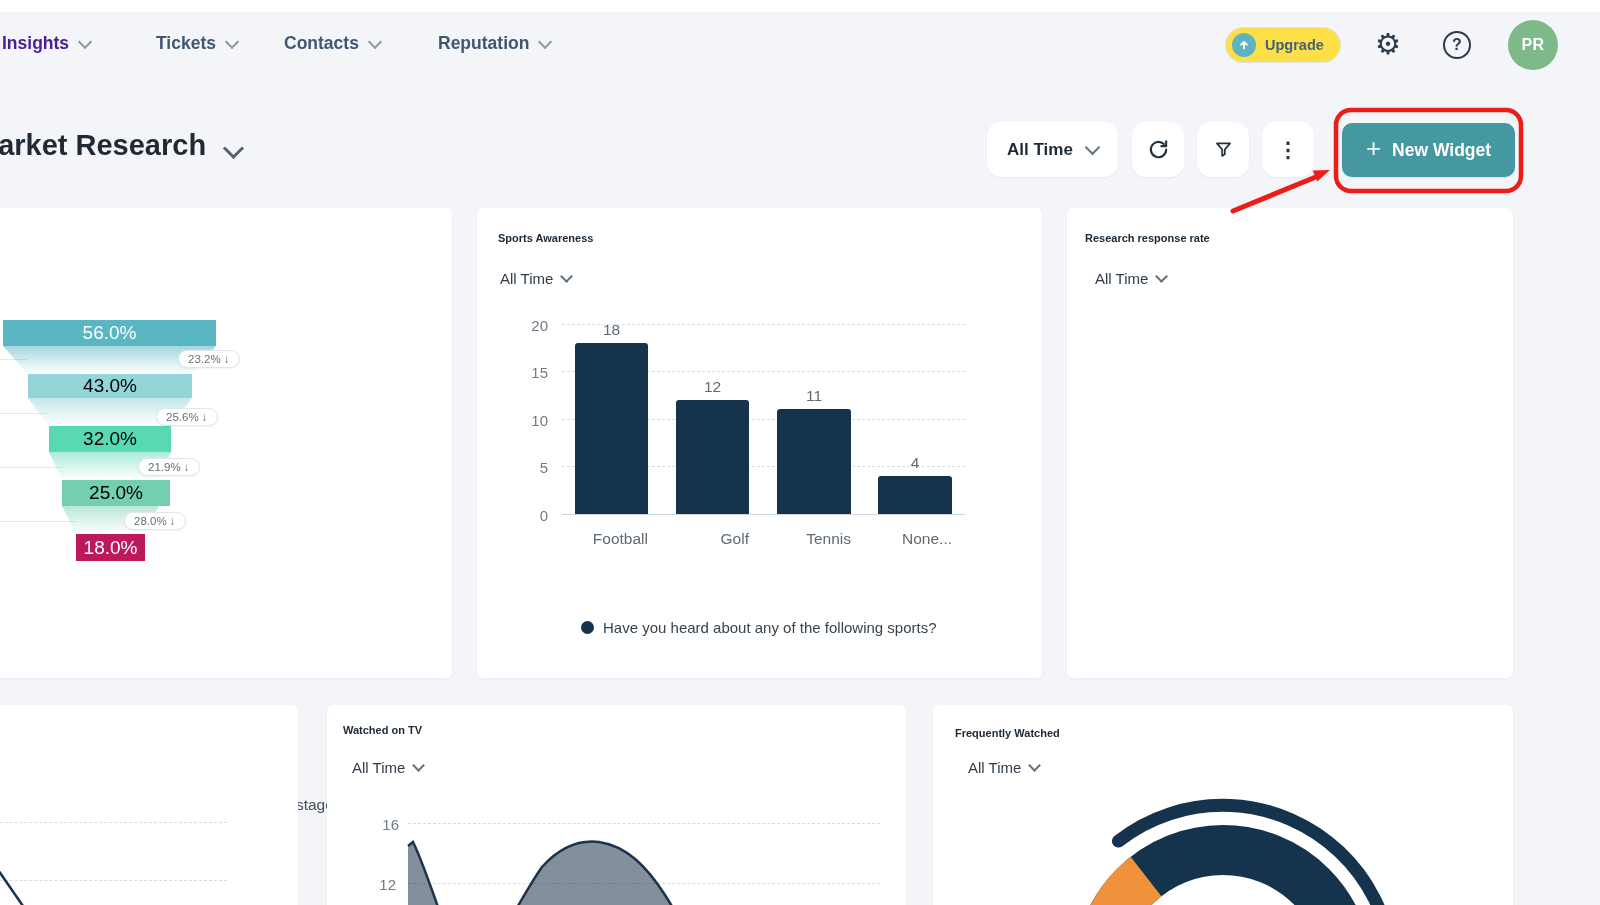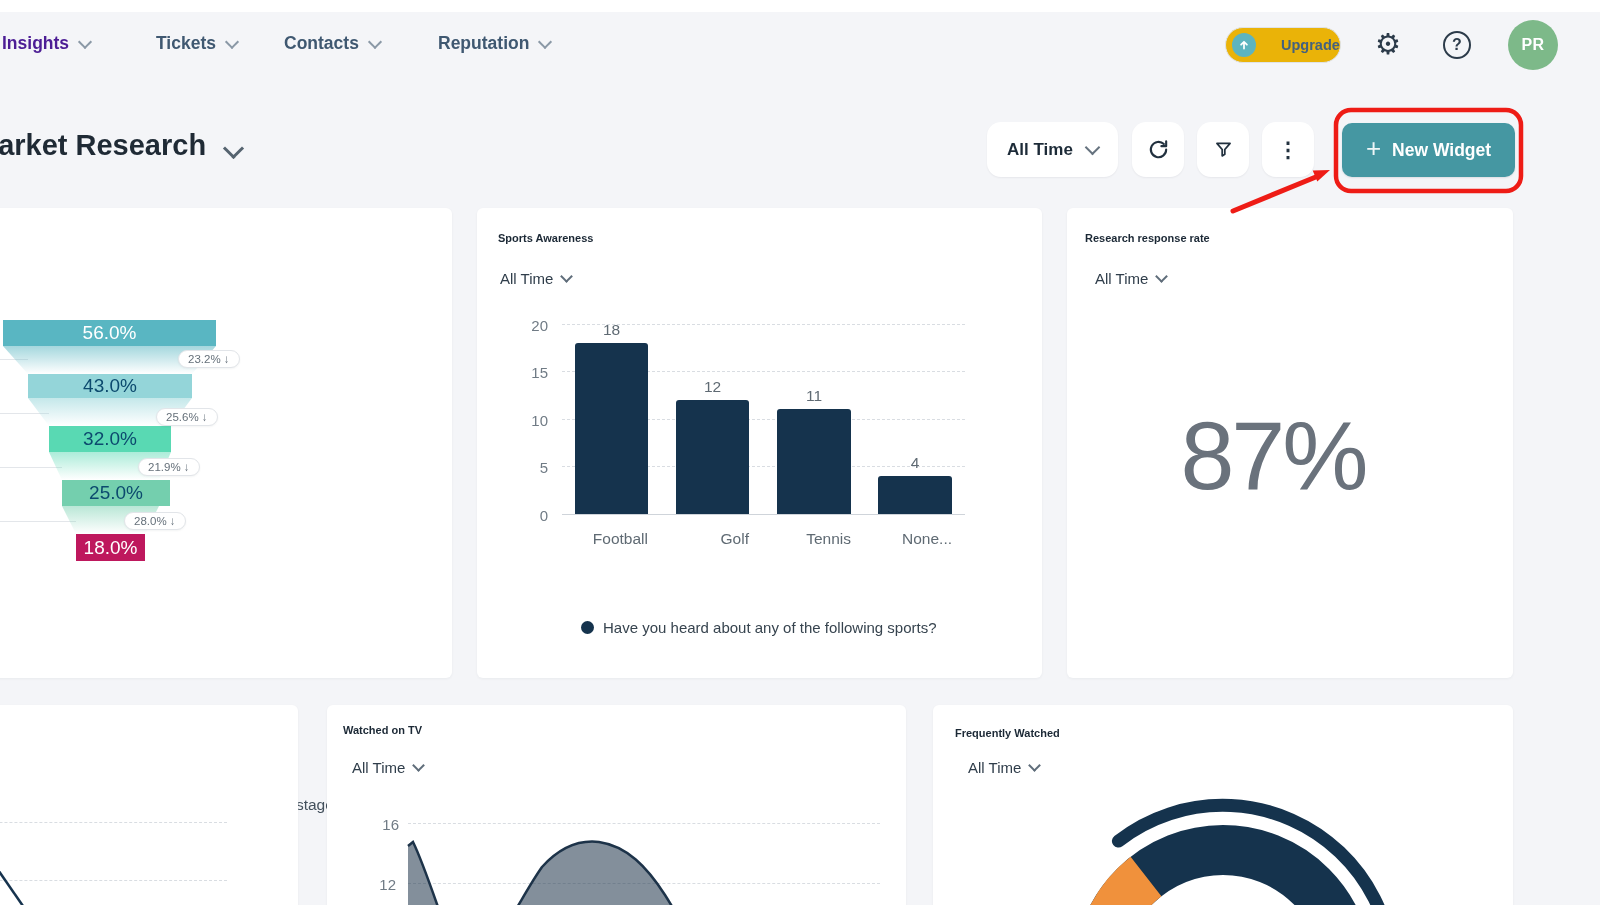--- a/index.html
+++ b/index.html
@@ -6,21 +6,21 @@
   body{font-family:"Liberation Sans",sans-serif;background:#f4f5f8;}
   #app{position:relative;width:1600px;height:905px;overflow:hidden;background:#f4f5f8;}
   .abs{position:absolute;}
 
   
   #topstrip{left:0;top:0;width:1600px;height:12px;background:#ffffff;}
   .nav-item{top:33px;display:flex;align-items:center;font-size:17.5px;font-weight:600;color:#3f5871;cursor:pointer;}
   .nav-item .lbl{white-space:nowrap;}
   .nav-item.active .lbl{color:#4c1d95;font-weight:700;}
   .chev{display:inline-block;width:8px;height:8px;border-right:2px solid #8a98a6;border-bottom:2px solid #8a98a6;transform:rotate(45deg);margin-left:11px;margin-top:-4px;}
-  .upgrade-pill{left:1225px;top:27px;width:116px;height:36px;background:#eab308;border:1px solid #dfe3e8;border-radius:18px;display:flex;align-items:center;cursor:pointer;box-sizing:border-box;gap:16px;}
+  .upgrade-pill{left:1225px;top:27px;width:116px;height:36px;background:#fde047;border:1px solid #dfe3e8;border-radius:18px;display:flex;align-items:center;cursor:pointer;box-sizing:border-box;}
   .upgrade-circle{width:24px;height:24px;border-radius:50%;background:#5db4bf;margin-left:6px;display:flex;align-items:center;justify-content:center;}
   .upgrade-text{font-size:14.5px;font-weight:700;color:#44617e;margin-left:9px;}
   .icon-btn{color:#2c3b4a;cursor:pointer;}
   #gear-btn{left:1375px;top:28px;font-size:29px;line-height:32px;}
   #help-btn{left:1443px;top:31px;width:24px;height:24px;border:2.4px solid #2c3b4a;border-radius:50%;font-size:16px;font-weight:700;text-align:center;line-height:24px;}
   #avatar{left:1508px;top:20px;width:50px;height:50px;border-radius:50%;background:#7db989;color:#fff;font-size:16px;font-weight:700;display:flex;align-items:center;justify-content:center;letter-spacing:.5px;cursor:pointer;}
 
   
   #page-title{left:-26px;top:129px;font-size:29px;font-weight:700;color:#1f2a35;white-space:nowrap;}
   #title-chev{left:226px;top:141px;width:12px;height:12px;border-right:3px solid #55636f;border-bottom:3px solid #55636f;transform:rotate(45deg);cursor:pointer;}
@@ -35,21 +35,21 @@
   #new-widget-btn .plus{color:#eef6f7;font-size:26px;font-weight:300;margin-right:11px;margin-top:-3px;}
   #new-widget-btn .txt{color:#fff;font-size:17.5px;font-weight:600;}
 
   
   .card{position:absolute;background:#fff;border-radius:6px;box-shadow:0 1px 3px rgba(20,30,40,.05);}
   .w-title{position:absolute;font-size:11px;font-weight:700;color:#1b2835;white-space:nowrap;}
   .w-time{position:absolute;display:flex;align-items:center;font-size:15px;font-weight:500;color:#2f3d4a;cursor:pointer;}
   .w-time .chev{width:7px;height:7px;margin-left:9px;border-color:#5f6d7a;}
 
   
-  .f-bar{position:absolute;display:flex;align-items:center;justify-content:center;font-size:19px;color:#0c4a6e;}
+  .f-bar{position:absolute;display:flex;align-items:center;justify-content:center;font-size:19px;color:#000000;}
   .f-trap{position:absolute;}
   .f-line{position:absolute;height:0;border-top:1px solid #e3e6ea;}
   .f-pill{position:absolute;background:#fff;border:1px solid #e2e5e9;border-radius:12px;font-size:11.5px;color:#65707a;padding:2px 9px;white-space:nowrap;box-shadow:0 1px 2px rgba(20,30,40,.05);}
   #funnel-caption{position:absolute;left:213px;top:588px;font-size:15.5px;color:#43505c;white-space:nowrap;}
 
   
   .grid-dash{position:absolute;height:0;border-top:1px dashed #d9dde2;}
   .axis-solid{position:absolute;height:0;border-top:1px solid #cfd4da;}
   .ytick{position:absolute;font-size:15px;color:#707b85;text-align:right;width:41px;}
   .sbar{position:absolute;background:#15334d;border-radius:3px 3px 0 0;}
@@ -199,21 +199,20 @@
     <div class="legend-dot" style="left:104px;top:413px;"></div>
     <div class="legend-txt" style="left:126px;top:411px;">Have you heard about any of the following sports?</div>
   </div>
 
   <div class="card" style="left:1067px;top:208px;width:446px;height:470px;">
     <div class="w-title" style="left:18px;top:24px;">Research response rate</div>
     <div class="w-time" style="left:28px;top:62px;">
       <span>All Time</span>
       <span class="chev"></span>
     </div>
-    <div id="big-number">87%</div>
   </div>
 
   <div class="card" style="left:-260px;top:705px;width:558px;height:420px;">
     <div class="grid-dash" style="left:0;top:117px;width:487px;"></div>
     <div class="grid-dash" style="left:0;top:175px;width:487px;"></div>
     <svg class="abs" style="left:0;top:100px;" width="558" height="320" viewBox="0 0 558 320">
       <path d="M238 36 L292 114" fill="none" stroke="#16334e" stroke-width="2.5"></path>
     </svg>
   </div>
 

